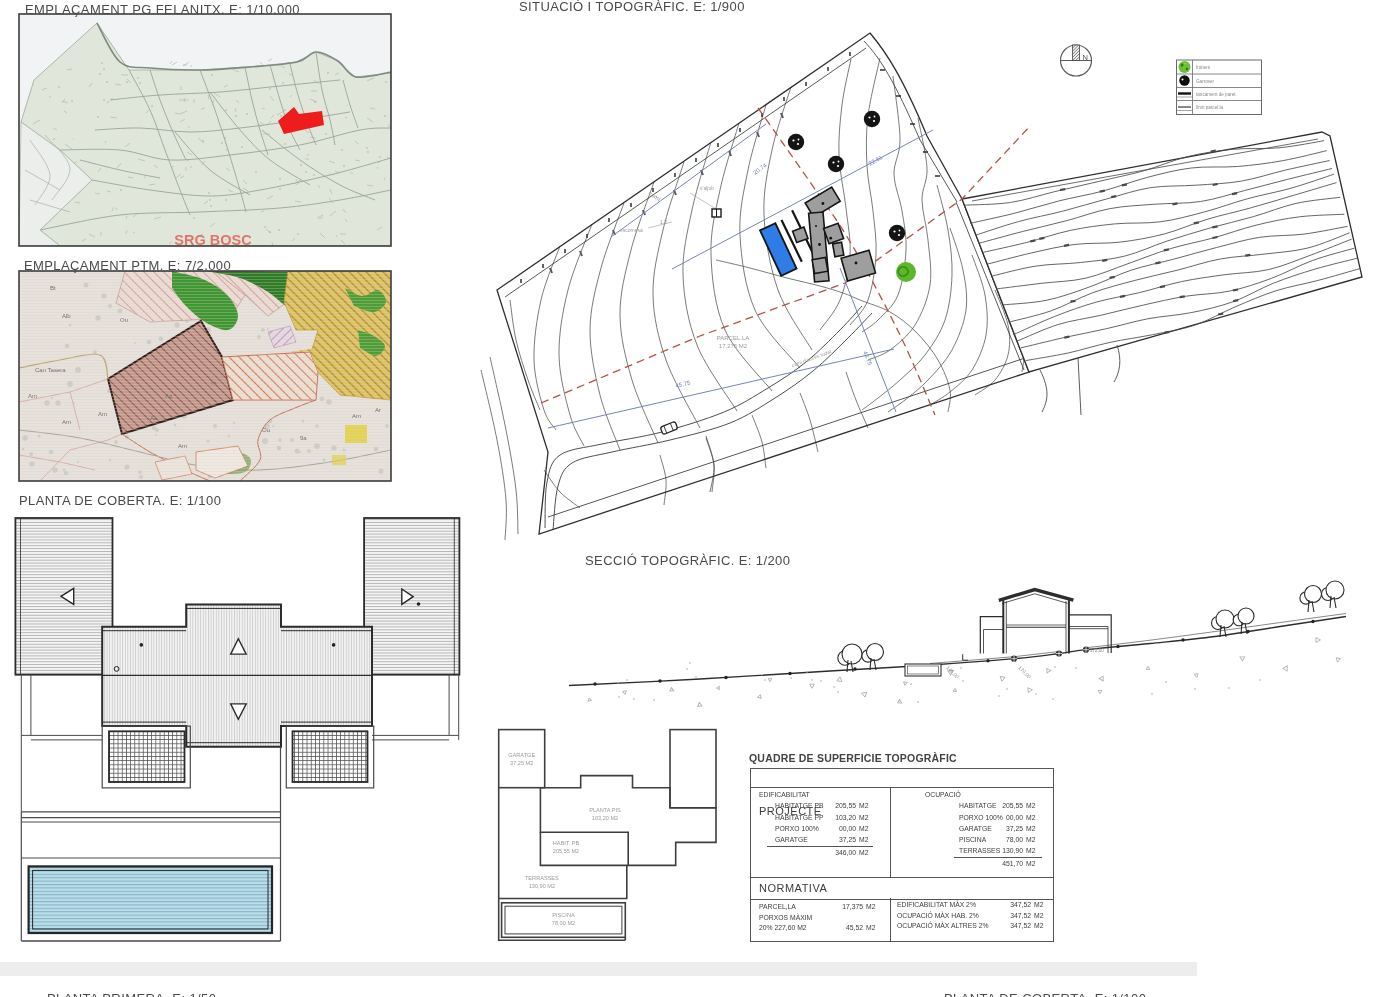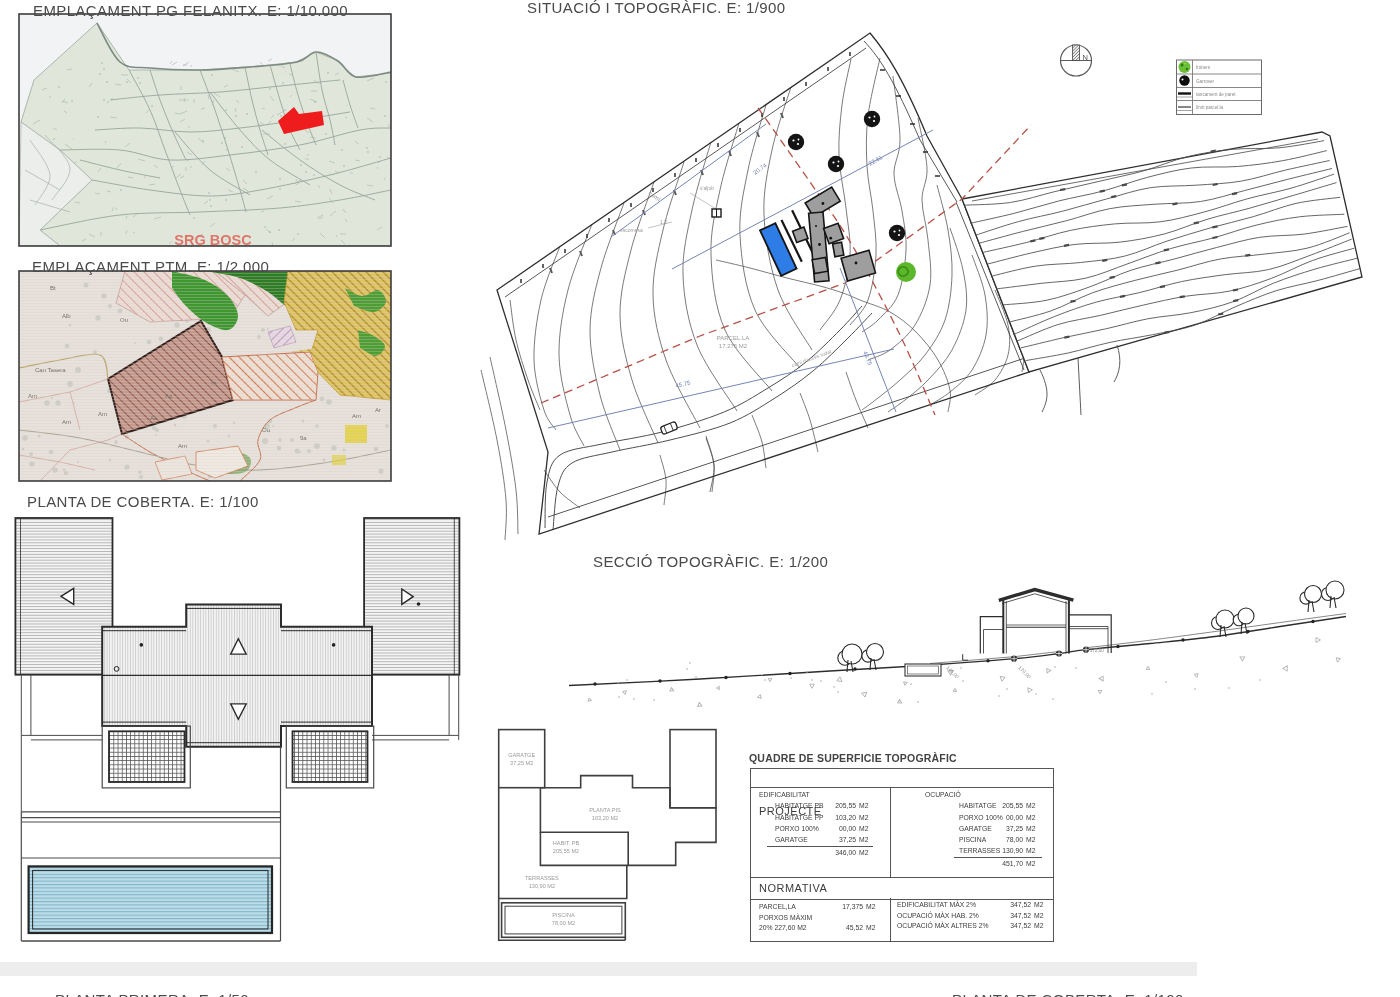--- a/index.html
+++ b/index.html
@@ -1,17 +1,17 @@
 <!DOCTYPE html>
 <html><head><meta charset="utf-8">
 <style>
 html,body{margin:0;padding:0;background:#fff;width:1400px;height:997px;overflow:hidden;
 font-family:"Liberation Sans",sans-serif;}
 #page{position:relative;width:1400px;height:997px;}
-.t{position:absolute;font-size:15px;color:#4a4a4a;letter-spacing:0.4px;white-space:nowrap;margin-left:8px;}
+.t{position:absolute;font-size:13px;color:#4a4a4a;letter-spacing:0.4px;white-space:nowrap;}
 .s{position:absolute;font-size:6.8px;color:#3c3c3c;white-space:nowrap;}
 .s.v{text-align:right;}
 </style></head>
 <body>
 <div id="page">
 <svg width="1400" height="997" viewBox="0 0 1400 997" style="position:absolute;left:0;top:0">
 <defs>
 <clipPath id="clipM1">
           <rect x="19" y="14" width="372" height="232"></rect>
         </clipPath>
@@ -1013,21 +1013,21 @@
 <circle cx="834" cy="687" r="0.8" fill="#aaa" stroke="none"></circle>
 </g>
 <text x="1018" y="668" font-size="5" fill="#888" transform="rotate(45 1018 668)" font-family="Liberation Sans,sans-serif">170.00</text>
       <text x="946" y="668" font-size="5" fill="#888" transform="rotate(45 946 668)" font-family="Liberation Sans,sans-serif">145,00</text>
       <text x="1090" y="652" font-size="4.5" fill="#888" font-family="Liberation Sans,sans-serif">172,00</text>
 
 </svg>
 
 <div class="t" style="left:25px;top:2px;">EMPLAÇAMENT PG FELANITX. E: 1/10.000</div>
 
-<div class="t" style="left:24px;top:258px;">EMPLAÇAMENT PTM. E: 1/2.000</div>
+<div class="t" style="left:24px;top:258px;">EMPLAÇAMENT PTM. E: 7/2.000</div>
 
 <div class="t" style="left:19px;top:493px;">PLANTA DE COBERTA. E: 1/100</div>
 
 <div class="t" style="left:519px;top:-1px;">SITUACIÓ I TOPOGRÀFIC. E: 1/900</div>
 
 <div class="t" style="left:585px;top:552.5px;">SECCIÓ TOPOGRÀFIC. E: 1/200</div>
 
 <div style="position:absolute;left:0;top:962px;width:1197px;height:14px;background:#ededed;"></div>
 
 <div class="t" style="left:47px;top:991px;">PLANTA PRIMERA. E: 1/50</div>

